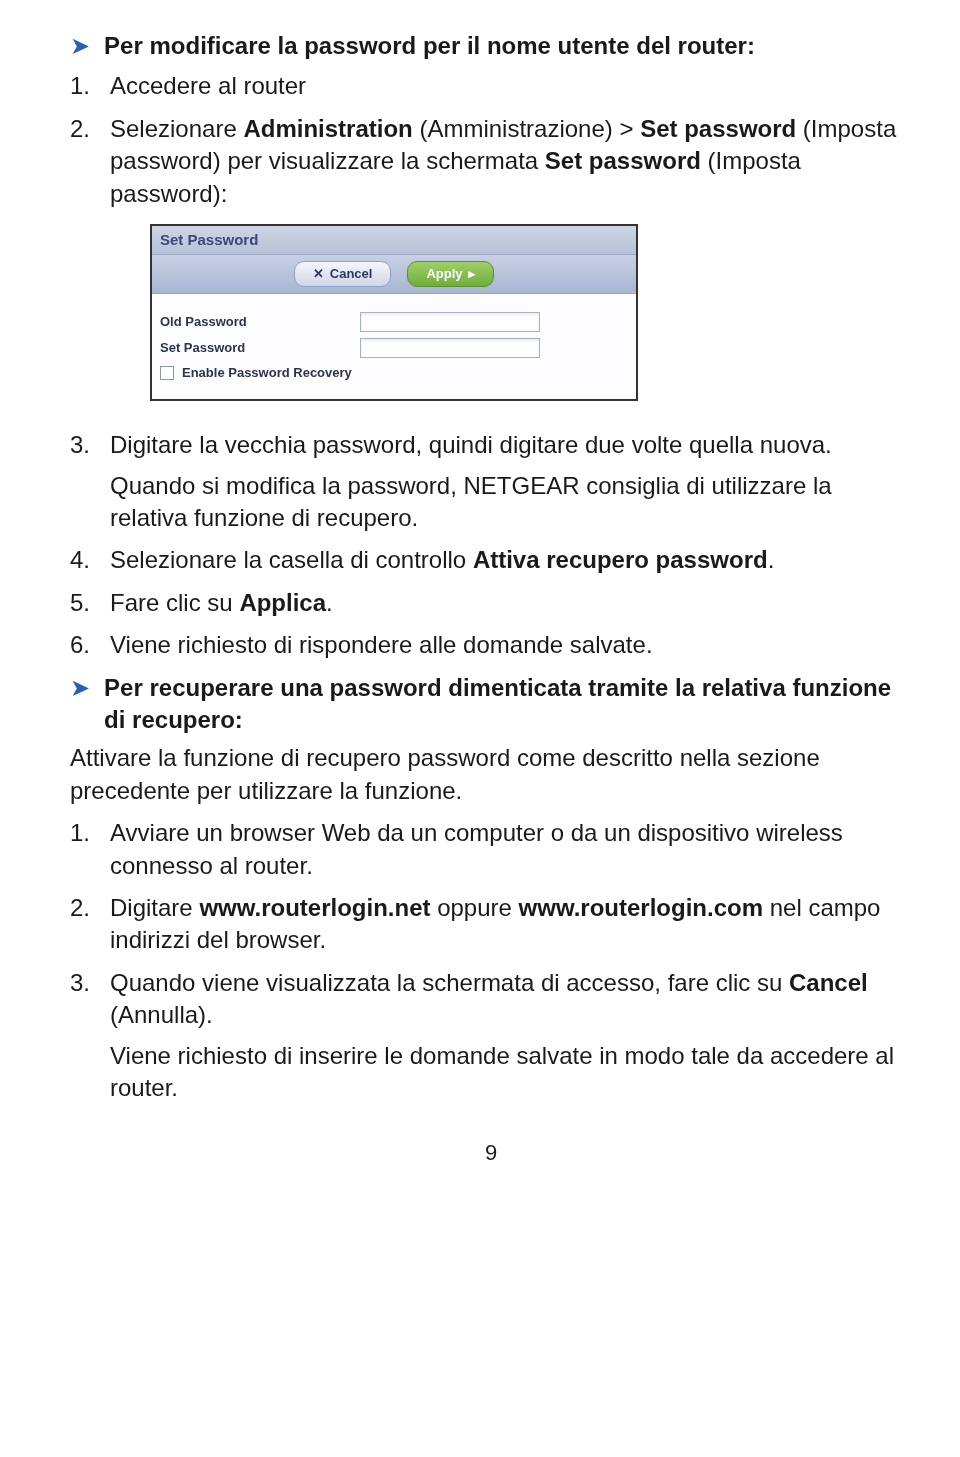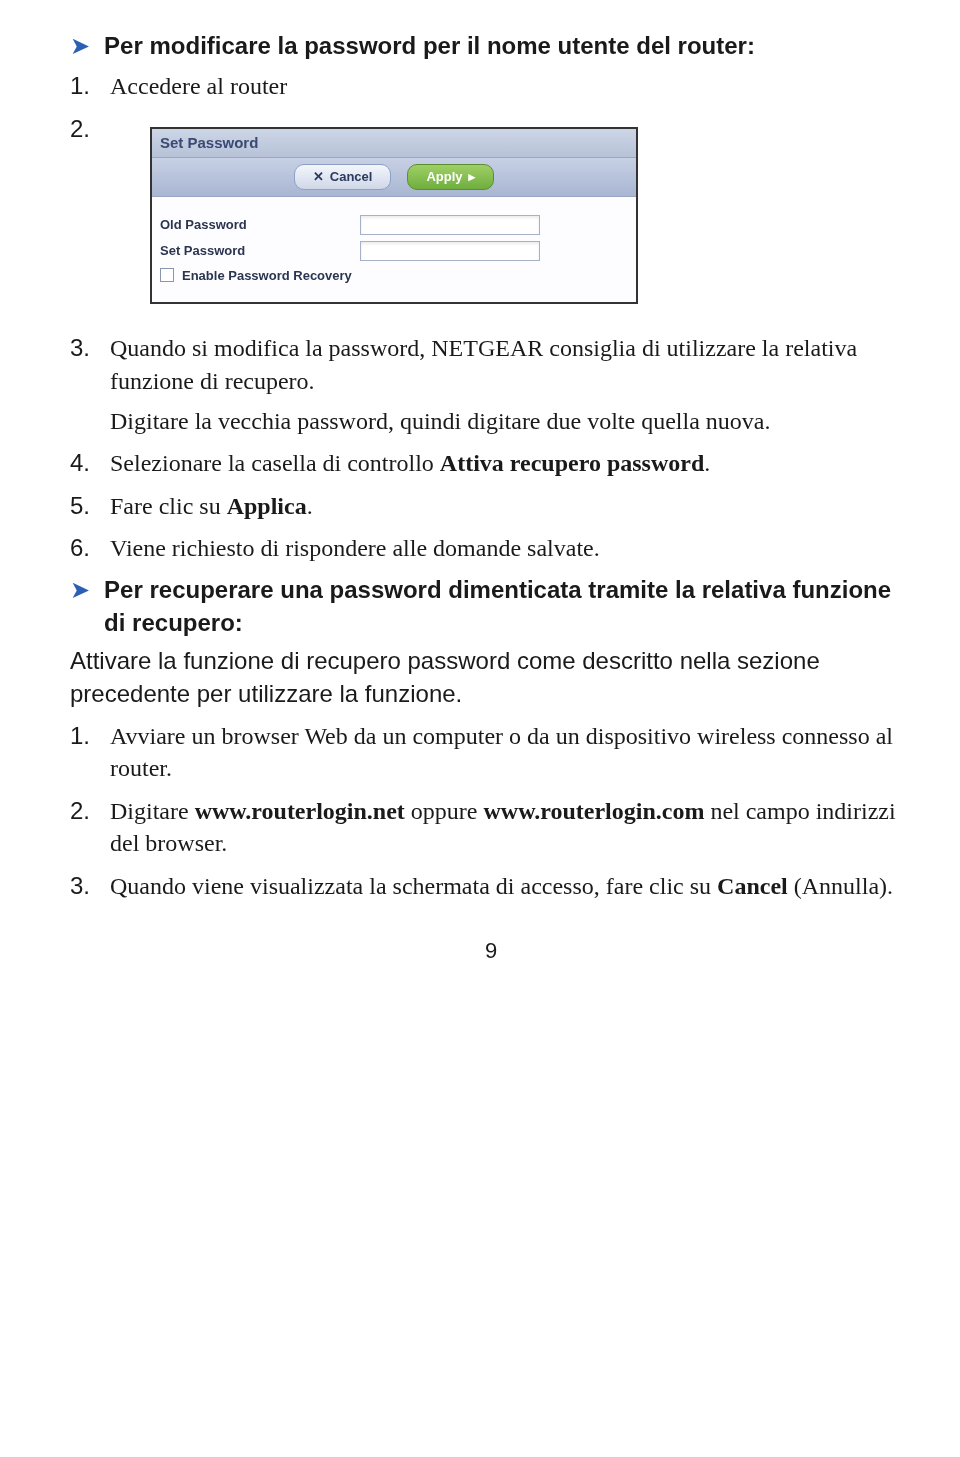--- a/index.html
+++ b/index.html
@@ -5,21 +5,21 @@
   * { box-sizing: border-box; margin: 0; padding: 0; }
   html, body { width: 960px; height: 1457px; background: #fff; font-family: Arial, Helvetica, sans-serif; }
   .page { padding: 30px 48px 20px 70px; color: #1a1a1a; font-size: 24px; line-height: 1.35; }
   .arrow-row { display: flex; align-items: flex-start; margin-bottom: 6px; }
   .arrow { color: #2b5fb5; font-size: 24px; margin-right: 14px; flex: 0 0 auto; line-height: 1.35; }
   .arrow-text { font-weight: bold; }
   ol { list-style: none; padding-left: 0; margin-top: 6px; }
   ol > li { display: flex; margin: 8px 0 10px 0; }
   .num { width: 40px; flex: 0 0 40px; }
   .li-body { flex: 1; }
-  .li-body p { margin: 0; font-family: Liberation Serif, serif; }
+  .li-body p { margin: 0; }
   .li-body p + p { margin-top: 8px; }
   .bold { font-weight: bold; }
   .intro { margin: 4px 0 10px 0; }
   .page-num { text-align: center; margin-top: 34px; font-size: 22px; }
   
   .shot { width: 488px; border: 2px solid #333; margin: 14px 0 18px 40px; background: #e6e9f0; }
   .shot-title { background: linear-gradient(#cdd6e6,#b7c2d8); color: #3a4a72; font-size: 15px; font-weight: bold; padding: 4px 8px; border-bottom: 1px solid #9aa7c4; filter: blur(0.3px); }
   .shot-btnbar { background: linear-gradient(#c7d0e4,#a9b6d2); padding: 6px 0; display: flex; justify-content: center; gap: 16px; border-bottom: 1px solid #9aa7c4; }
   .sbtn { display:inline-flex; align-items:center; gap:6px; font-size: 13px; font-weight: bold; color: #2b3a5e; padding: 3px 18px; border-radius: 10px; background: linear-gradient(#f4f6fb,#cfd7e8); border: 1px solid #8ea0c6; filter: blur(0.3px); }
   .sbtn.apply { background: linear-gradient(#9fcf66,#6fae3e); color: #fff; border-color: #5a8f2f; }
@@ -42,20 +42,23 @@
   <ol>
     <li>
       <span class="num">1.</span>
       <div class="li-body">
           <p>Accedere al router</p>
         </div>
     </li>
     <li>
       <span class="num">2.</span>
       <div class="li-body">
+        <p>
+          <span>Selezionare </span><span class="bold">Administration</span><span> (Amministrazione) &gt; </span><span class="bold">Set password</span><span> (Imposta password) per visualizzare la schermata </span><span class="bold">Set password</span><span> (Imposta password):</span>
+        </p>
 
         <div class="shot">
           <div class="shot-title">Set Password</div>
           <div class="shot-btnbar">
             <span class="sbtn">
                 <span>✕</span>
                 <span>Cancel</span>
               </span>
             <span class="sbtn apply">
                 <span>Apply</span>
@@ -75,22 +78,22 @@
               <span class="fcheck"></span>
               <span class="flabel" style="width:auto">Enable Password Recovery</span>
             </div>
           </div>
         </div>
       </div>
     </li>
     <li>
       <span class="num">3.</span>
       <div class="li-body">
+        <p>Digitare la vecchia password, quindi digitare due volte quella nuova.</p>
         <p>Quando si modifica la password, NETGEAR consiglia di utilizzare la relativa funzione di recupero.</p>
-        <p>Digitare la vecchia password, quindi digitare due volte quella nuova.</p>
       </div>
     </li>
     <li>
       <span class="num">4.</span>
       <div class="li-body">
         <p>
           <span>Selezionare la casella di controllo </span><span class="bold">Attiva recupero password</span><span>.</span>
         </p>
       </div>
     </li>
@@ -131,18 +134,19 @@
           <span>Digitare </span><span class="bold">www.routerlogin.net</span><span> oppure </span><span class="bold">www.routerlogin.com</span><span> nel campo indirizzi del browser.</span>
         </p>
       </div>
     </li>
     <li>
       <span class="num">3.</span>
       <div class="li-body">
         <p>
           <span>Quando viene visualizzata la schermata di accesso, fare clic su </span><span class="bold">Cancel</span><span> (Annulla).</span>
         </p>
+        <p>Viene richiesto di inserire le domande salvate in modo tale da accedere al router.</p>
       </div>
     </li>
   </ol>
 
   <div class="page-num">9</div>
 </div>
 
 </body></html>

